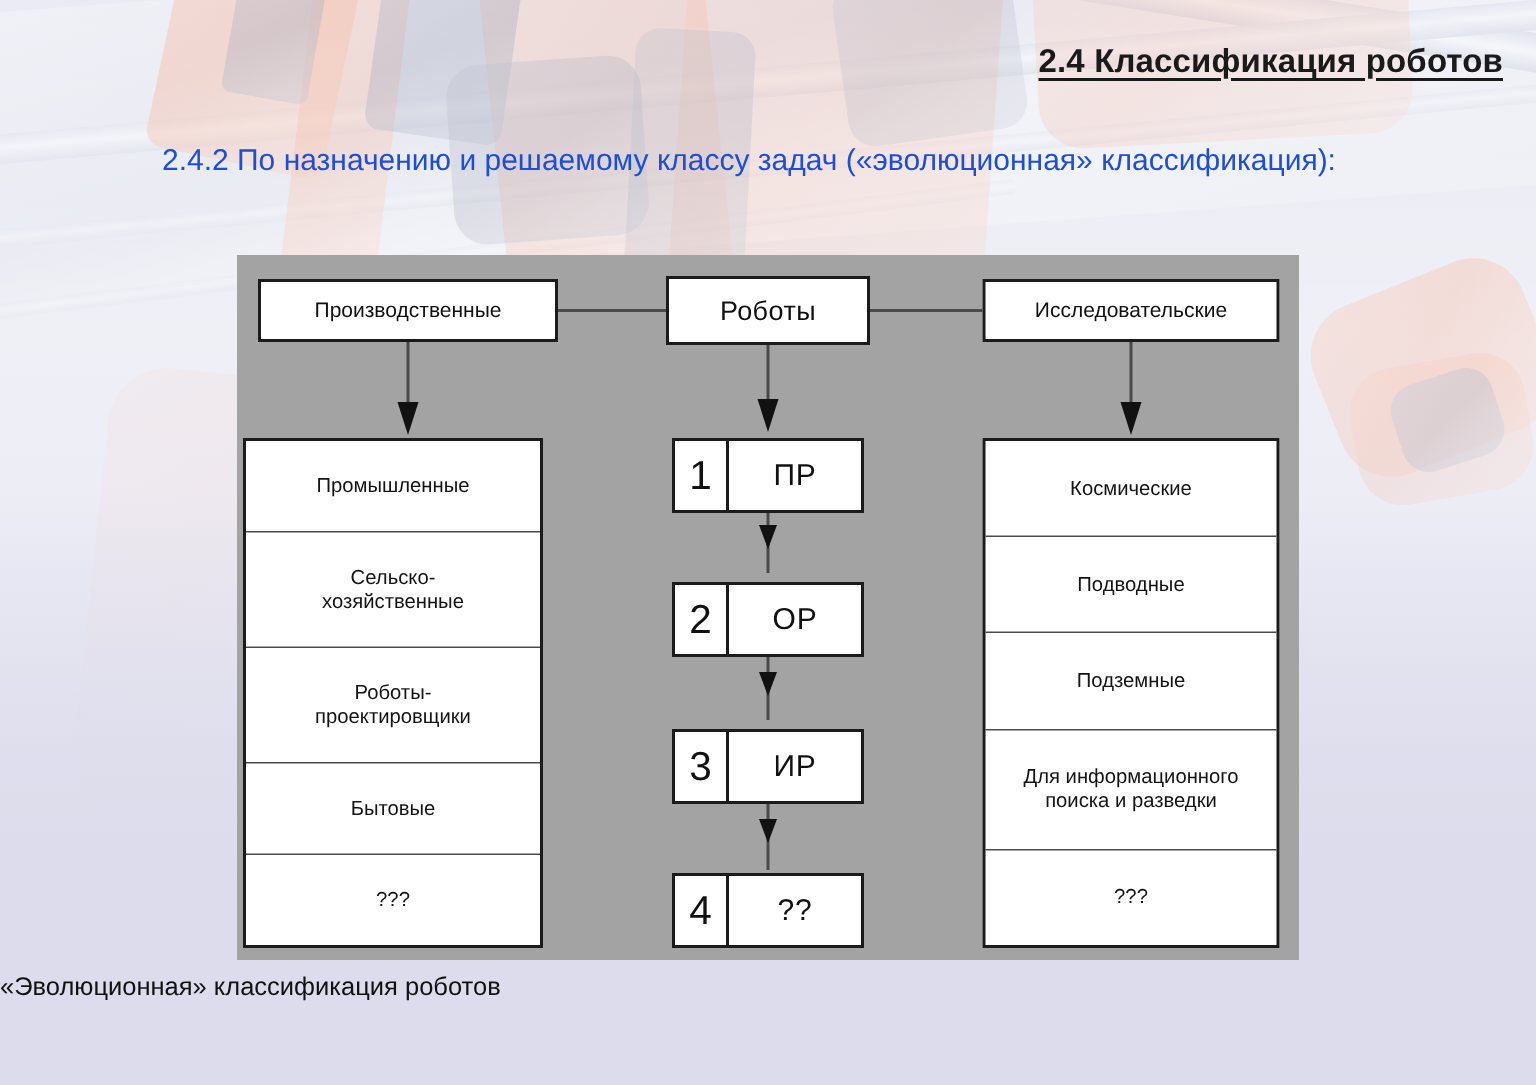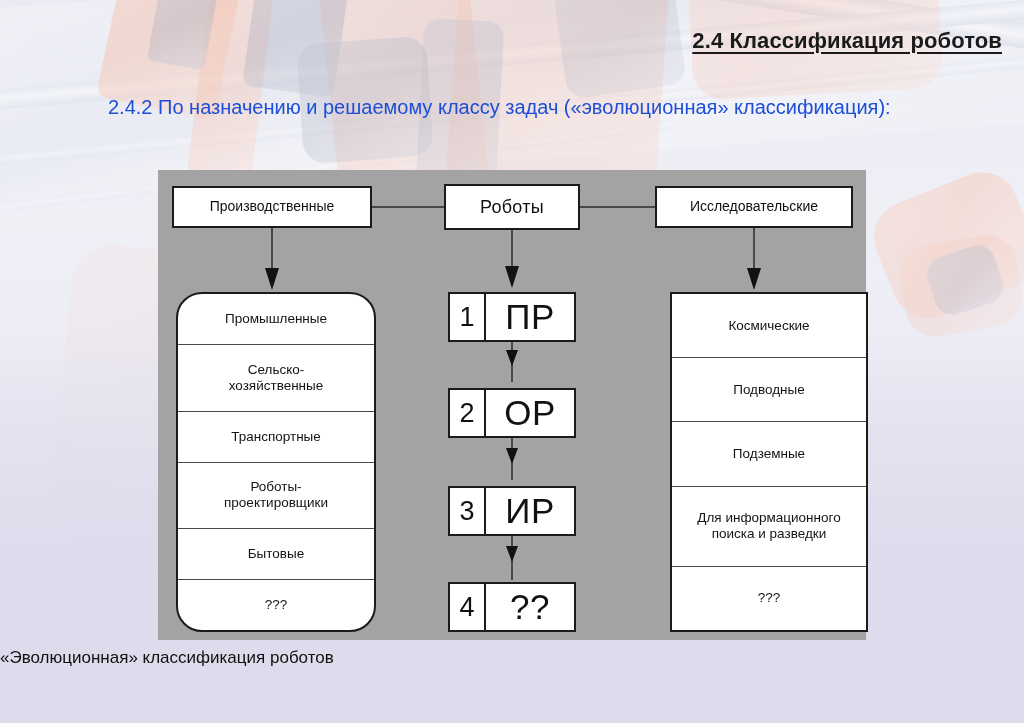--- a/index.html
+++ b/index.html
@@ -97,21 +97,21 @@
     position:absolute;box-sizing:border-box;
     background:#fff;border:2.5px solid #1b1b1b;display:flex;
   }
   .stage .num{
     width:34px;flex:0 0 34px;border-right:2px solid #1b1b1b;
     display:flex;align-items:center;justify-content:center;
     font-size:27px;color:#111;
   }
   .stage .lbl{
     flex:1 1 auto;display:flex;align-items:center;justify-content:center;
-    font-size:35px;color:#111;letter-spacing:.5px;
+    font-size:20px;color:#111;letter-spacing:.5px;
   }
 
   
   .hline{position:absolute;height:2px;background:#4a4a4a;}
   .vstem{position:absolute;width:2px;background:#4a4a4a;}
   .ahead{position:absolute;width:0;height:0;
      border-left:7px solid transparent;border-right:7px solid transparent;
      border-top:22px solid #111;}
   .ahead.sm{border-left-width:6px;border-right-width:6px;border-top-width:16px;}
 
@@ -172,29 +172,26 @@
 
     <div class="vstem" style="left:113px;top:58px;height:44px;"></div>
     <div class="ahead" style="left:107px;top:98px;"></div>
 
     <div class="vstem" style="left:353px;top:60px;height:40px;"></div>
     <div class="ahead" style="left:347px;top:96px;"></div>
 
     <div class="vstem" style="left:595px;top:58px;height:44px;"></div>
     <div class="ahead" style="left:589px;top:98px;"></div>
 
-    <div class="tbl" style="left:18px;top:122px;width:200px;height:340px;border-radius:26px;">
+    <div class="tbl" style="left:4px;top:122px;width:200px;height:340px;">
       <div class="cell">
           <span>Промышленные</span>
         </div>
       <div class="cell">
           <span>Сельско-<br>хозяйственные</span>
-        </div>
-      <div class="cell">
-          <span>Транспортные</span>
         </div>
       <div class="cell">
           <span>Роботы-<br>проектировщики</span>
         </div>
       <div class="cell">
           <span>Бытовые</span>
         </div>
       <div class="cell">
           <span>???</span>
         </div>
@@ -219,21 +216,21 @@
       <div class="lbl">ИР</div>
     </div>
     <div class="vstem" style="left:353px;top:366px;height:44px;"></div>
     <div class="ahead sm" style="left:348px;top:376px;"></div>
 
     <div class="stage" style="left:290px;top:412px;width:128px;height:50px;">
       <div class="num">4</div>
       <div class="lbl">??</div>
     </div>
 
-    <div class="tbl" style="left:512px;top:122px;width:198px;height:340px;">
+    <div class="tbl" style="left:497px;top:122px;width:198px;height:340px;">
       <div class="cell">
           <span>Космические</span>
         </div>
       <div class="cell">
           <span>Подводные</span>
         </div>
       <div class="cell">
           <span>Подземные</span>
         </div>
       <div class="cell">

